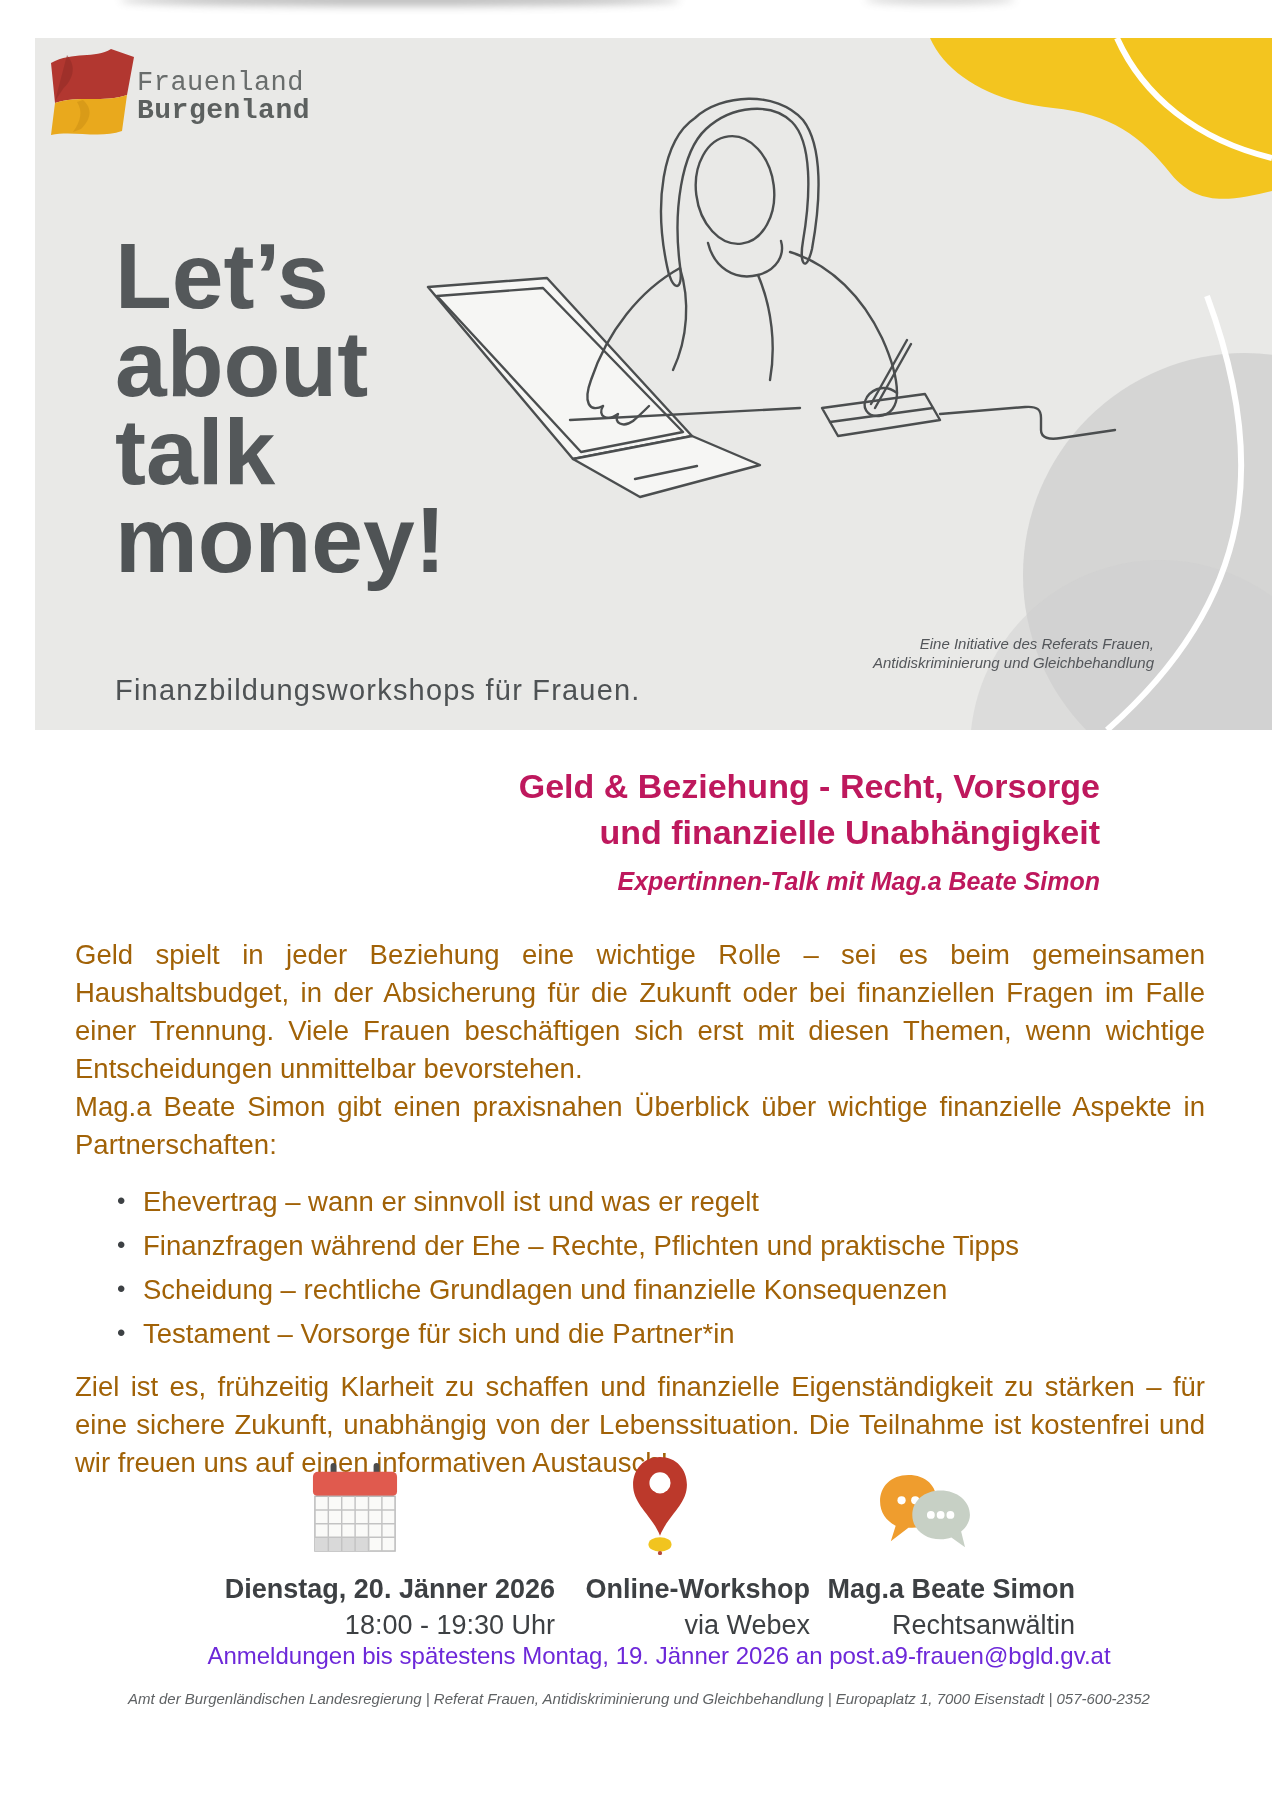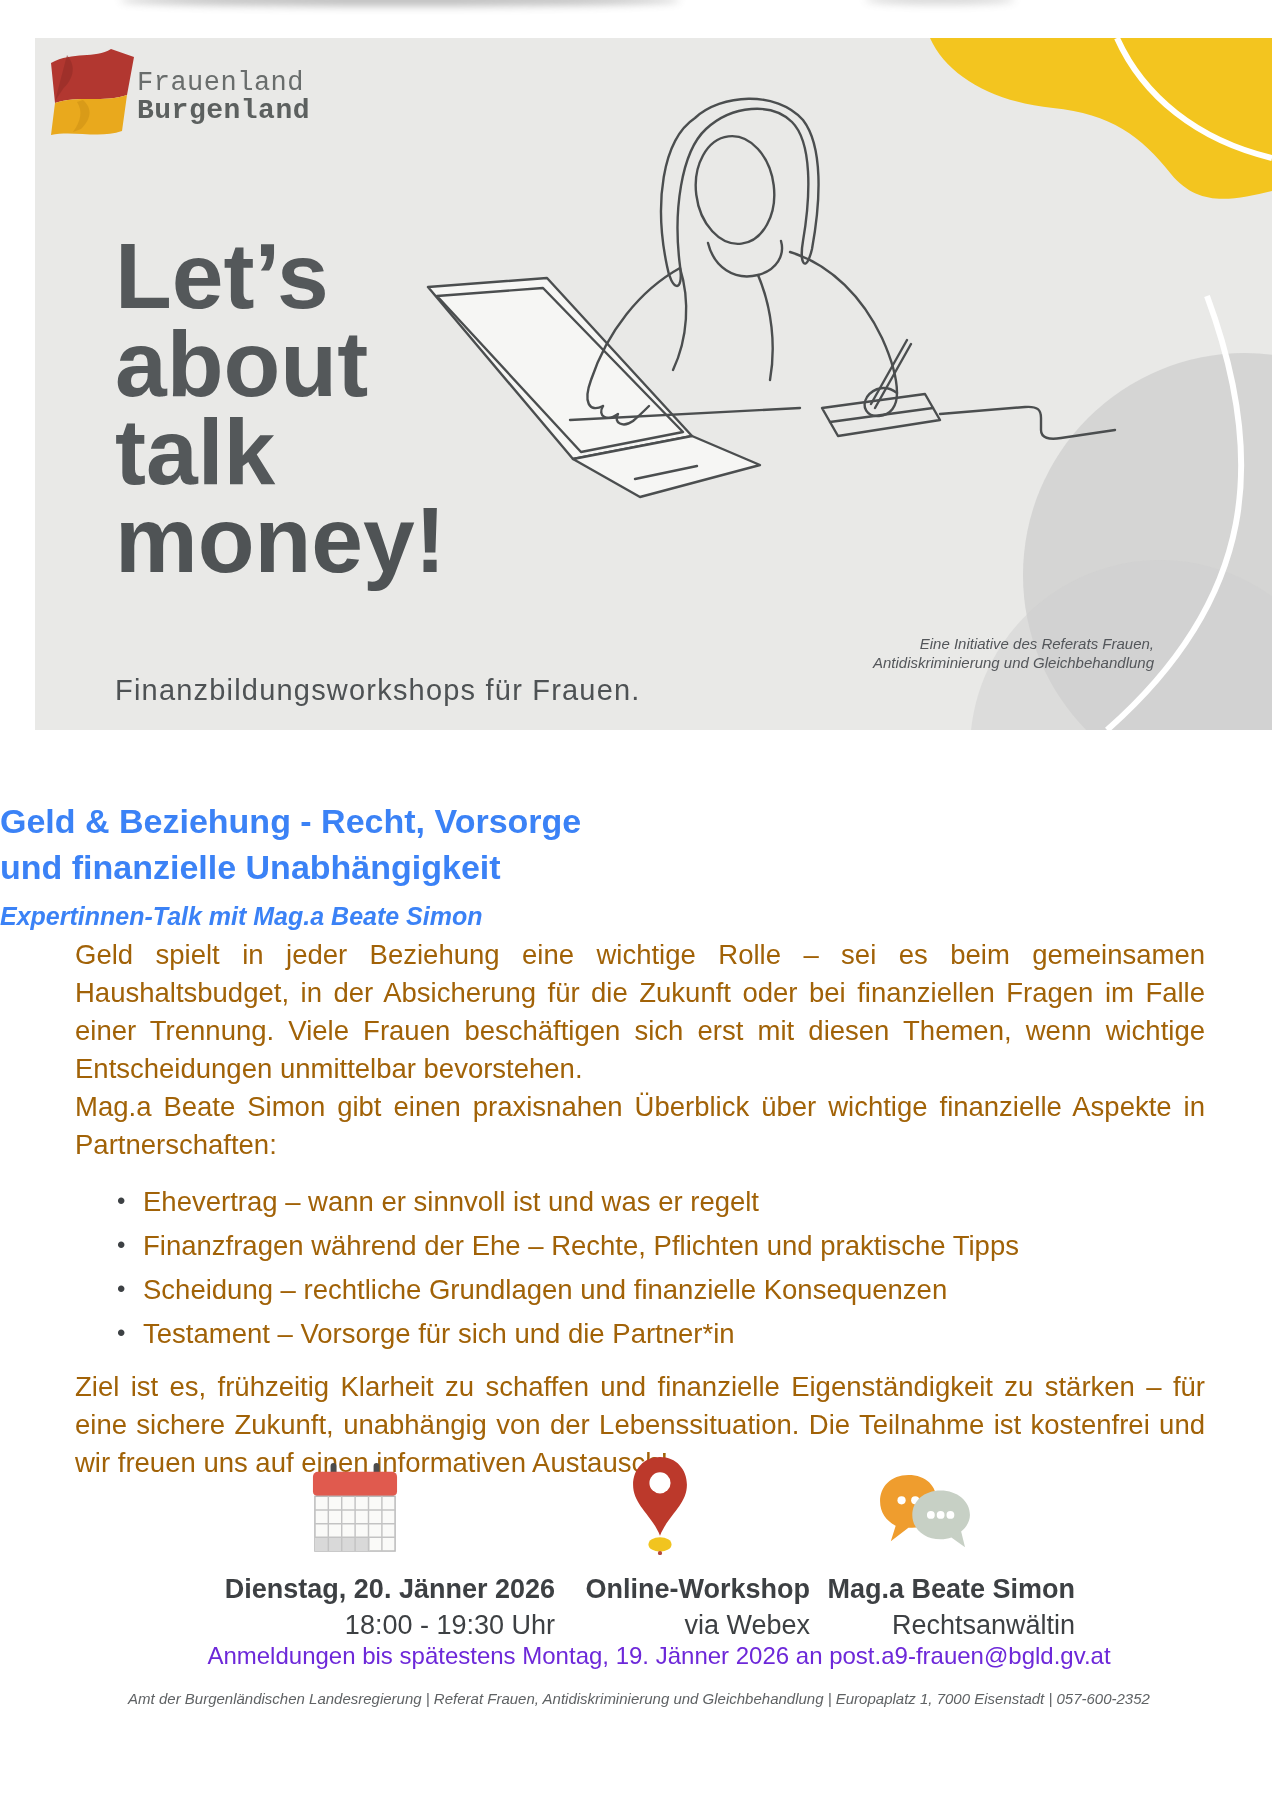--- a/index.html
+++ b/index.html
@@ -19,21 +19,21 @@
   .logo-flag{display:block;}
   .logo-text{margin-top:24px;font-size:27px;line-height:28px;color:#696d6c;letter-spacing:.5px;font-family:Liberation Mono, monospace;}
   .logo-text .l2{font-weight:bold;color:#5c605f;font-size:28px;}
   .headline{position:absolute;left:80px;top:132px;font-size:93px;line-height:88px;color:#54585a;}
   .headline .hl{white-space:nowrap;}
   .headline .bold{font-weight:bold;color:#4f5355;}
   .hdr-subtitle{position:absolute;left:80px;top:636px;font-size:29px;letter-spacing:1.2px;color:#4e5254;}
   .initiative{position:absolute;right:118px;top:596px;font-size:15px;font-style:italic;color:#53565a;text-align:right;line-height:19px;}
 
   
-  .title-block{position:absolute;left:0;top:798px;width:1100px;text-align:left;color:#3b82f6;}
+  .title-block{position:absolute;left:0;top:763px;width:1100px;text-align:right;color:#be185d;}
   .title-block h2{margin:0;font-size:34px;line-height:46px;font-weight:bold;}
   .title-block h3{margin:12px 0 0 0;font-size:25px;font-weight:bold;font-style:italic;}
 
   
   .body-text{position:absolute;left:75px;top:936px;width:1130px;color:#a16207;font-size:27.5px;}
   .body-text p{margin:0;text-align:justify;line-height:38px;}
   .body-text ul{margin:16px 0 12px 0;padding:0 0 0 42px;list-style:none;}
   .body-text li{position:relative;line-height:44px;padding-left:26px;}
   .body-text li::before{content:"•";position:absolute;left:0;top:-1px;font-size:24px;color:#3d4144;}
 

